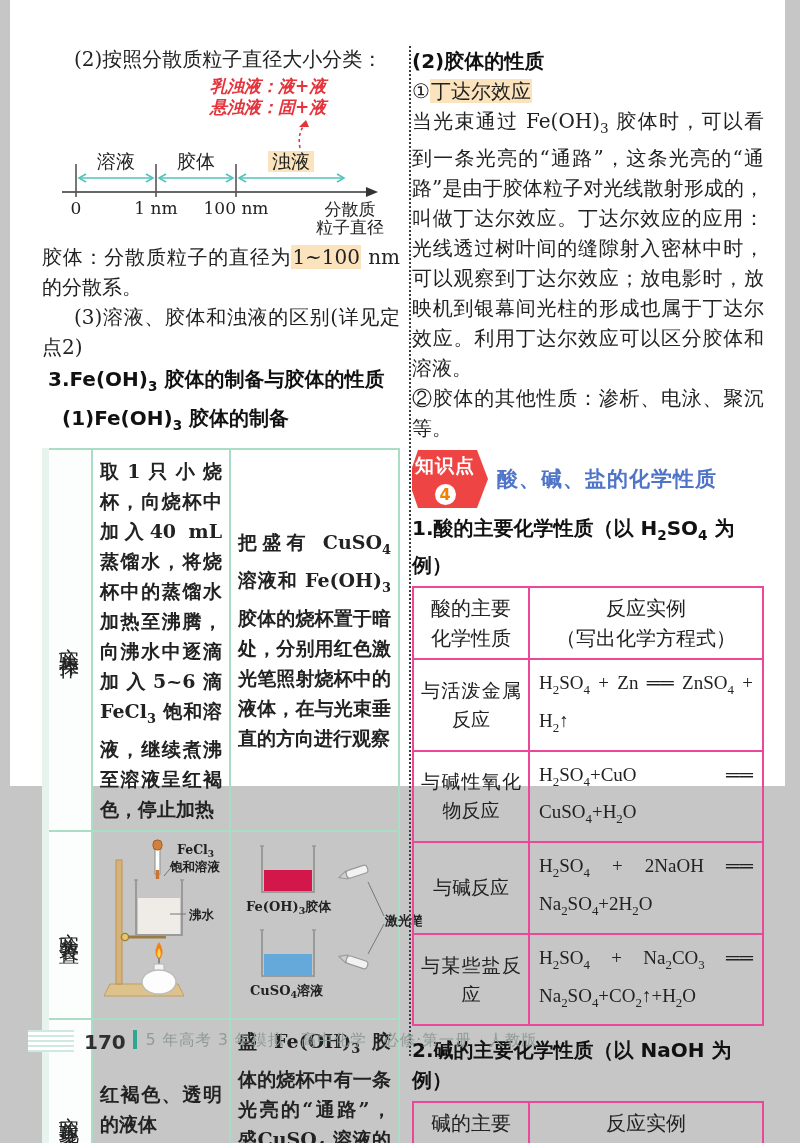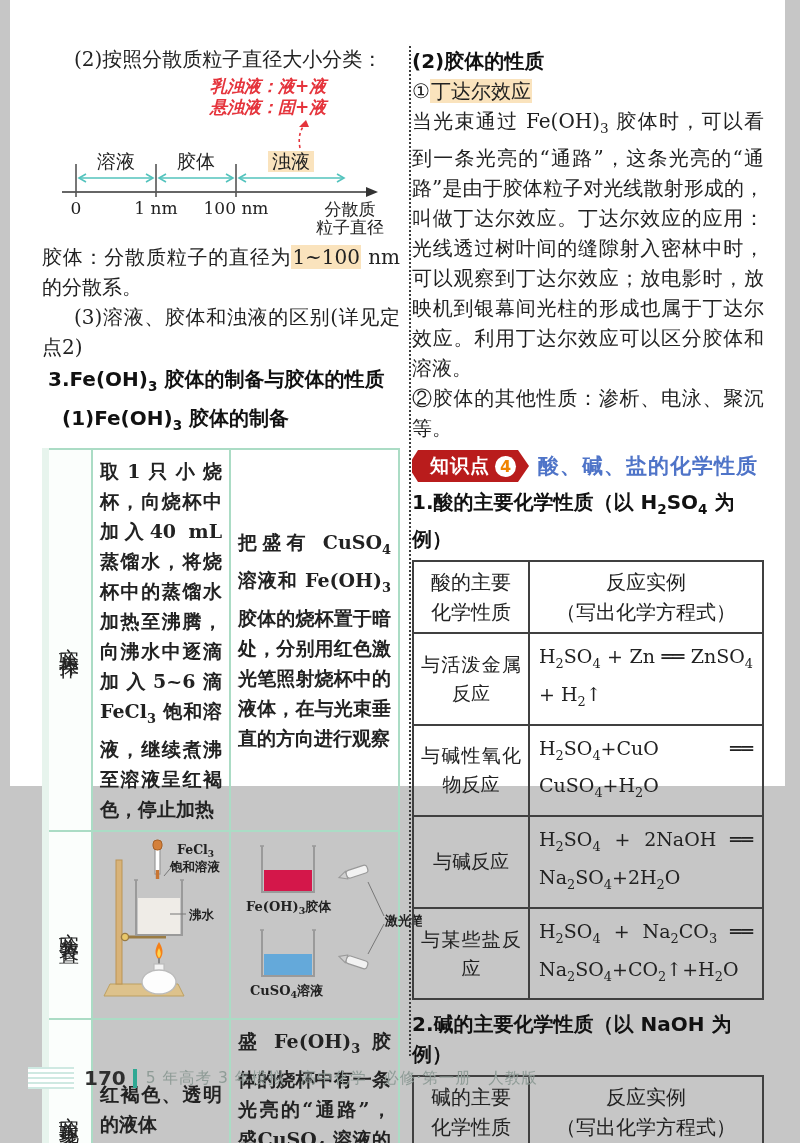--- a/index.html
+++ b/index.html
@@ -60,54 +60,55 @@
     padding:6px 1px;
   }
   table.prep td{font-size:19px;line-height:30px;padding:6px 7px;text-align:justify;}
   td.cell-op-l{width:122px;}
   td.fig{padding:4px 2px;text-align:center;}
 
   
   .kp-row{display:flex;align-items:center;margin:7px 0 5px 0;}
   .kp-badge{
     display:inline-flex;align-items:center;gap:5px;
-    background:#b91c1c;color:#fff;
-    padding:3px 13px 3px 18px;
+    background:#ef4444;color:#fff;
+    padding:3px 13px 3px 3px;
     clip-path:polygon(0 30%,6px 0,calc(100% - 11px) 0,100% 50%,calc(100% - 11px) 100%,6px 100%,0 70%);
     font-family:"DejaVu Sans","Liberation Sans",sans-serif;
+    flex-direction:column;
   }
   .kp-label{font-weight:bold;font-size:19px;letter-spacing:1px;}
   .kp-num{
     width:21px;height:21px;border-radius:50%;background:#fff;
     color:#f08300;font-weight:bold;font-size:16px;
     display:flex;align-items:center;justify-content:center;
   }
   .kp-title{
     color:#4f74c8;font-weight:bold;font-size:21px;margin-left:9px;
     font-family:"DejaVu Sans","Liberation Sans",sans-serif;letter-spacing:1px;
   }
 
   
   table.chem{border-collapse:collapse;width:352px;margin-top:6px;table-layout:fixed;}
-  table.chem th,table.chem td{border:2px solid #404040;}
+  table.chem th,table.chem td{border:2px solid #ec4899;font-family:Liberation Serif, serif;}
   table.chem th{
     font-weight:normal;font-size:20px;line-height:30px;padding:5px 2px;text-align:center;
   }
   table.chem .prop{
     width:110px;font-size:19px;line-height:29px;padding:5px 7px;
     text-align:justify;text-align-last:center;
   }
   table.chem .eq{
     font-size:19px;line-height:31px;padding:7px 9px;text-align:justify;
   }
 
   
   .footer{
-    position:absolute;left:18px;top:1066px;
-    display:flex;align-items:center;
+    position:absolute;left:18px;top:1030px;
+    display:flex;align-items:flex-start;
     font-family:"DejaVu Sans","Liberation Sans",sans-serif;
   }
   .stripes{
     width:46px;height:22px;margin-right:10px;
     background:repeating-linear-gradient(to bottom,#cfe9e2 0 2px,#ffffff 2px 5px);
   }
   .pagenum{font-size:20px;font-weight:bold;color:#2f2f2f;}
   .footbar{width:4px;height:19px;background:#2fa893;margin:0 9px 0 7px;}
   .foottext{font-size:15.5px;color:#8f9c97;letter-spacing:1px;}
 </style>

